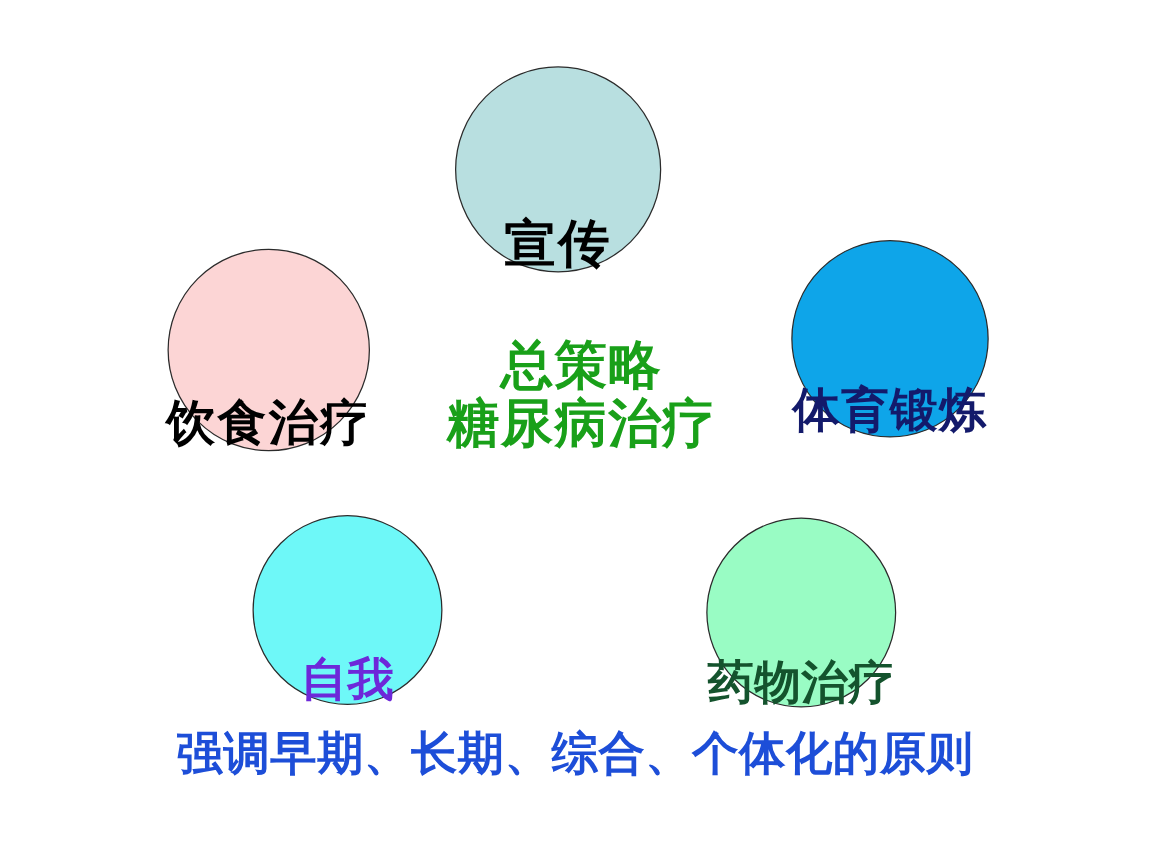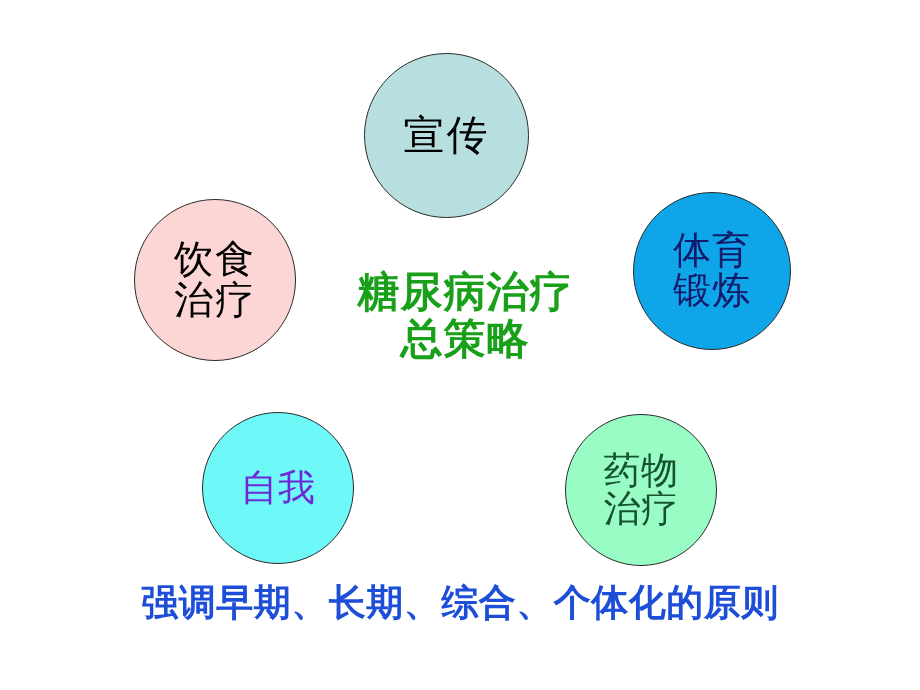--- a/index.html
+++ b/index.html
@@ -19,25 +19,25 @@
     height: 690px;
     background: #ffffff;
   }
 
   .node {
     position: absolute;
     border-radius: 50%;
     border: 1.5px solid #2b2b2b;
     box-sizing: border-box;
     display: flex;
-    flex-direction: column;
-    align-items: center;
+    flex-direction: row;
+    align-items: flex-end;
     justify-content: center;
     line-height: 1.04;
-    font-weight: 400;
+    font-weight: 700;
     letter-spacing: 0.5px;
   }
   .node .line {
     display: block;
     white-space: nowrap;
   }
 
   
   #node-education {
     left: 364px; top: 53px;
@@ -133,19 +133,19 @@
   <div class="node" id="node-monitoring">
     <span class="line">自我</span>
   </div>
 
   <div class="node" id="node-medication">
     <span class="line">药物</span>
     <span class="line">治疗</span>
   </div>
 
   <div id="center-title">
+    <span class="line">总策略</span>
     <span class="line">糖尿病治疗</span>
-    <span class="line">总策略</span>
   </div>
 
   <div id="footer-principle">强调早期、长期、综合、个体化的原则</div>
 
 </div>
 
 </body></html>

